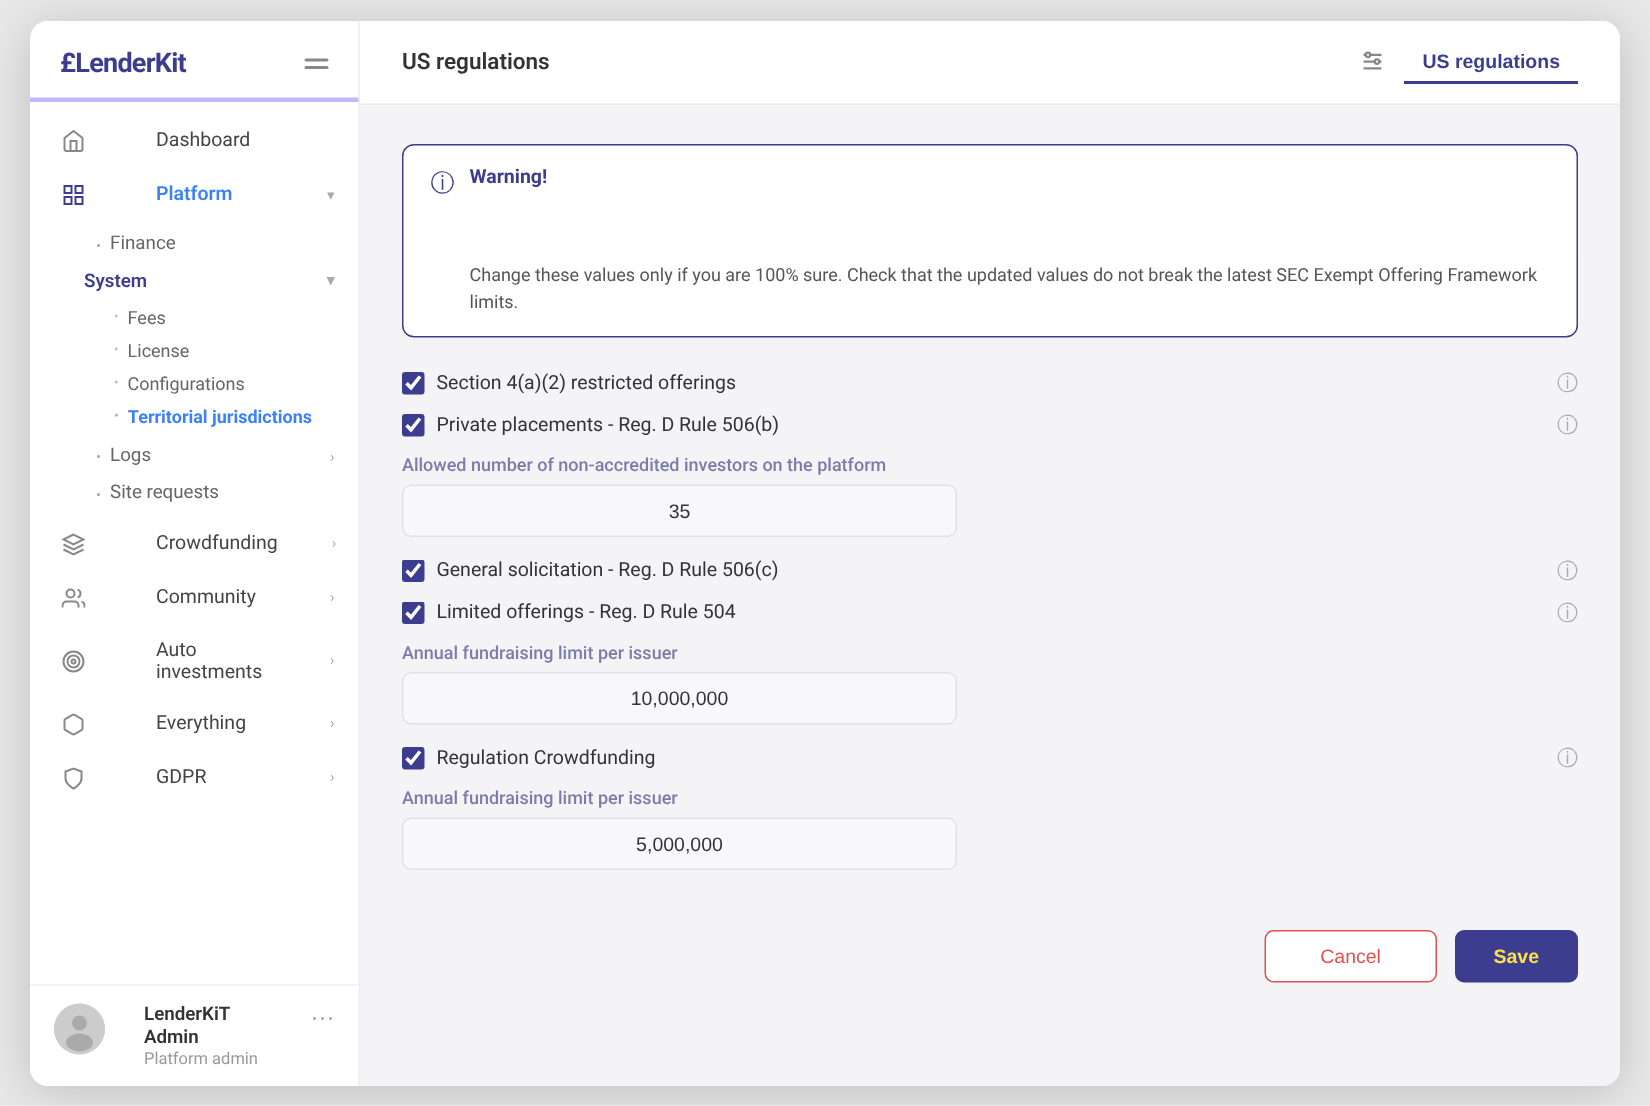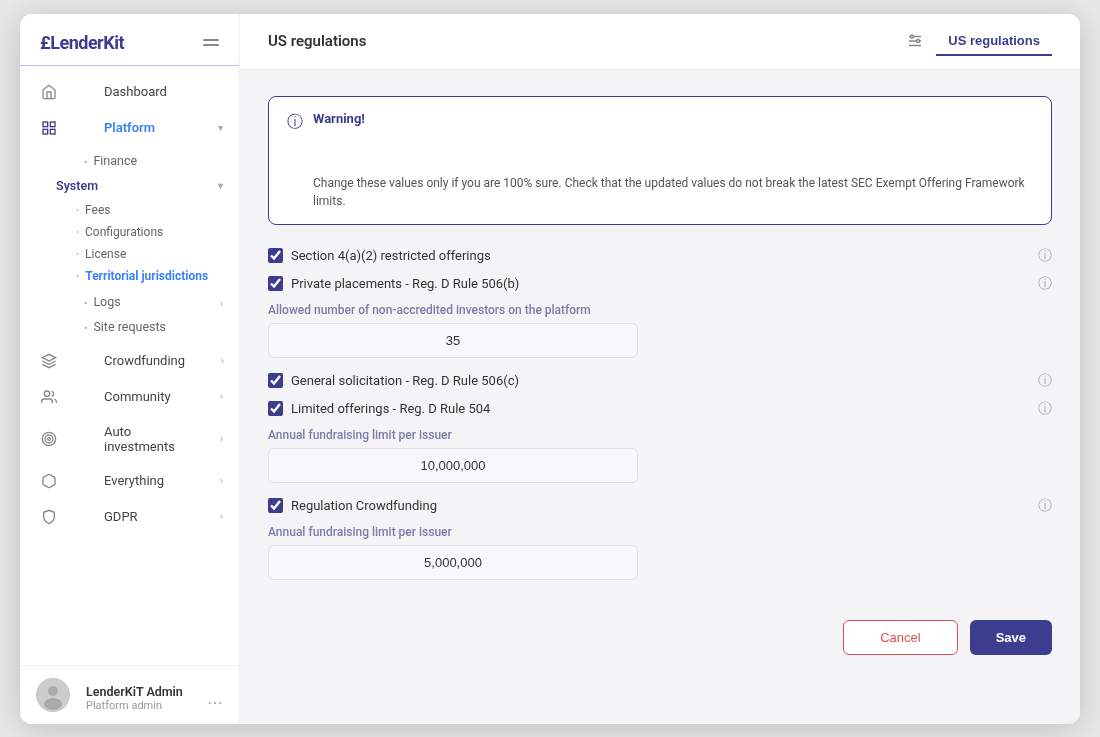--- a/index.html
+++ b/index.html
@@ -30,21 +30,21 @@
       flex-direction: column;
       border-right: 1px solid #eee;
       height: 100%;
       position: relative;
     }
     .sidebar-header {
       padding: 18px 16px 12px 20px;
       display: flex;
       align-items: center;
       justify-content: space-between;
-      border-bottom: 1px solid #c4b5fd;
+      border-bottom: 3px solid #c4b5fd;
     }
     .logo {
       font-size: 18px;
       font-weight: 700;
       color: #1a1a2e;
       letter-spacing: -0.5px;
     }
     .logo span { color: #3d3d8f; }
     .hamburger {
       cursor: pointer;
@@ -92,21 +92,21 @@
     .nav-item .chevron {
       font-size: 10px;
       color: #aaa;
     }
     .nav-item.active .nav-label { color: #3b82f6; font-weight: 600; }
     
     .submenu {
       padding: 2px 0 4px 0;
     }
     .submenu-item {
-      padding: 5px 16px 5px 64px;
+      padding: 5px 16px 5px 44px;
       cursor: pointer;
       color: #666;
       font-size: 12.5px;
       display: flex;
       align-items: flex-end;
     }
     .submenu-item::before {
       content: '•';
       margin-right: 6px;
       font-size: 10px;
@@ -138,22 +138,22 @@
       color: #3d3d8f;
       display: flex;
       align-items: center;
       cursor: pointer;
     }
     .system-label .chevron { margin-left: auto; font-size: 10px; color: #aaa; }
     .sidebar-footer {
       border-top: 1px solid #f0f0f0;
       padding: 12px 16px;
       display: flex;
-      align-items: flex-end;
-      gap: 16px;
+      align-items: flex-start;
+      gap: 26px;
     }
     .avatar {
       width: 34px;
       height: 34px;
       border-radius: 50%;
       background: #ccc;
       display: flex;
       align-items: center;
       justify-content: center;
       overflow: hidden;
@@ -306,21 +306,21 @@
       color: #e05050;
       border-radius: 6px;
       font-size: 13px;
       font-weight: 500;
       cursor: pointer;
     }
     .btn-save {
       padding: 9px 26px;
       border: none;
       background: #3d3d8f;
-      color: #ffffff;
+      color: #fde047;
       border-radius: 6px;
       font-size: 13px;
       font-weight: 600;
       cursor: pointer;
     }
     
     .sidebar-nav::-webkit-scrollbar { width: 0; }
     .main-content::-webkit-scrollbar { width: 0; }
   </style>
 </head>
@@ -371,24 +371,24 @@
 
         <div class="system-label">
           <span>System</span>
           <span class="chevron">▾</span>
         </div>
         <div class="sub-submenu">
           <div class="sub-submenu-item">
             <span>Fees</span>
           </div>
           <div class="sub-submenu-item">
-            <span>Configurations</span>
+            <span>License</span>
           </div>
           <div class="sub-submenu-item">
-            <span>License</span>
+            <span>Configurations</span>
           </div>
           <div class="sub-submenu-item active">
             <span>Territorial jurisdictions</span>
           </div>
         </div>
         <div class="submenu-item">
           <span>Logs</span>
           <span style="margin-left:auto;font-size:10px;color:#aaa;">›</span>
         </div>
         <div class="submenu-item">

